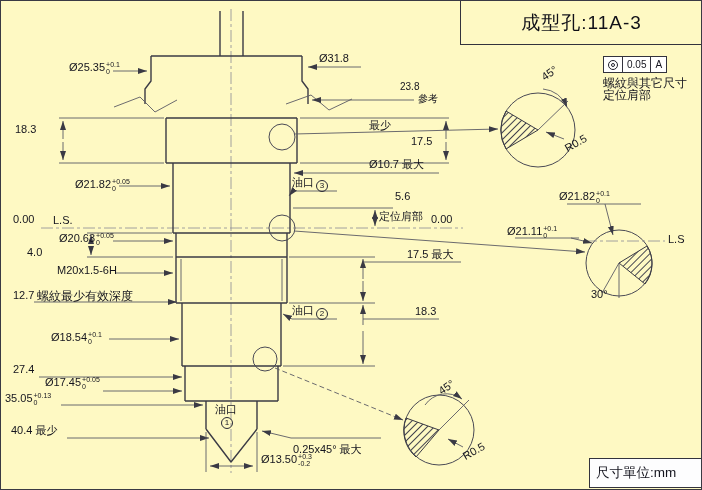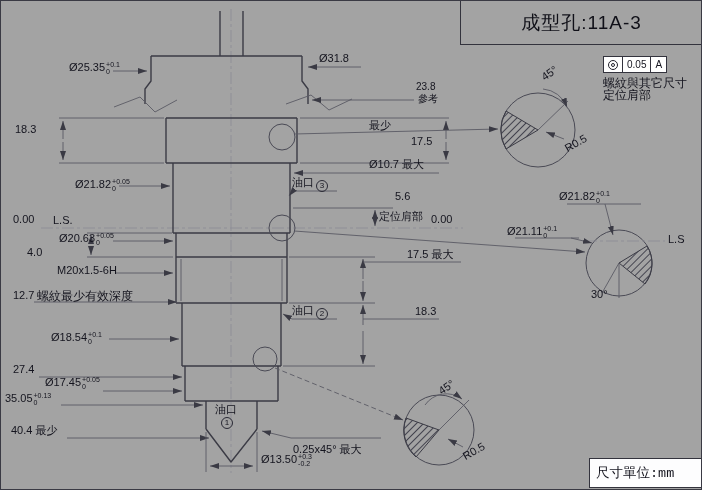--- a/index.html
+++ b/index.html
@@ -1,17 +1,17 @@
 <!DOCTYPE html>
 <html><head>
 <meta charset="utf-8">
 <style>
   html,body{margin:0;padding:0;background:#e8e8e8;}
   #sheet{
-    position:relative;width:702px;height:490px;background:#a3a3a3;
+    position:relative;width:702px;height:490px;background:#fef9c3;
     border:1.5px solid #3a3a44;box-sizing:border-box;overflow:hidden;
     font-family:"Liberation Sans","DejaVu Sans",sans-serif;color:#14141e;
   }
   svg{position:absolute;left:0;top:0;}
   .outline{stroke:#3b3b45;stroke-width:1.4;fill:none;stroke-linejoin:round;}
   .thin{stroke:#5a5a64;stroke-width:0.9;fill:none;}
   .thin2{stroke:#4a4a55;stroke-width:1;fill:none;}
   .cl{stroke:#8a8a94;stroke-width:0.8;fill:none;stroke-dasharray:12 3 3 3;}
   .dcirc{stroke:#4a4a55;stroke-width:1;fill:none;}
   .wedgestroke{stroke:#3b3b45;stroke-width:1;}
@@ -29,21 +29,21 @@
   .fcf .cell{border-right:1.2px solid #33333d;padding:1px 4px;font-size:10px;line-height:13px;display:flex;align-items:center;justify-content:center;}
   .fcf .cell.last{border-right:none;}
   .bullseye{width:10px;height:10px;border:1px solid #22222c;border-radius:50%;display:inline-flex;align-items:center;justify-content:center;box-sizing:border-box;}
   .bullseye span{width:4px;height:4px;border:1px solid #22222c;border-radius:50%;box-sizing:border-box;}
   .titlebox{position:absolute;left:459px;top:0;width:242px;height:44px;
     border-left:1.5px solid #33333d;border-bottom:1.5px solid #33333d;
     display:flex;align-items:center;justify-content:center;box-sizing:border-box;}
   .titletext{font-size:19px;letter-spacing:1px;color:#101018;}
   .unitsbox{position:absolute;left:588px;top:457px;width:113px;height:30px;
     border:1.2px solid #33333d;box-sizing:border-box;display:flex;align-items:center;
-    padding-left:6px;font-size:13.5px;background:#fdfdfe;font-family:Liberation Mono, monospace;}
+    padding-left:6px;font-size:13.5px;background:#fdfdfe;}
 </style>
 </head>
 <body>
 
 <div id="sheet">
 
   <svg width="702" height="490" viewBox="0 0 702 490">
     <defs>
       <marker id="ar" markerWidth="12" markerHeight="10" refX="9" refY="4" orient="auto" markerUnits="userSpaceOnUse">
         <path d="M0,1 L9,4 L0,7 Z" fill="#3a3a44"></path>
@@ -211,21 +211,21 @@
         <b>+0.05</b>
         <b>0</b>
       </span></div>
   <div class="lbl" style="left:4px;top:391px"><span>35.05</span><span class="tol">
         <b>+0.13</b>
         <b>0</b>
       </span></div>
   <div class="lbl" style="left:10px;top:423px">40.4 最少</div>
 
   <div class="lbl" style="left:318px;top:51px">Ø31.8</div>
-  <div class="lbl tiny" style="left:415px;top:80px">23.8</div>
+  <div class="lbl tiny" style="left:399px;top:80px">23.8</div>
   <div class="lbl tiny" style="left:417px;top:92px">參考</div>
   <div class="lbl" style="left:368px;top:118px">最少</div>
   <div class="lbl" style="left:410px;top:134px">17.5</div>
   <div class="lbl" style="left:368px;top:157px">Ø10.7 最大</div>
   <div class="lbl" style="left:394px;top:189px">5.6</div>
   <div class="lbl" style="left:291px;top:175px"><span>油口</span><span class="cn">3</span></div>
   <div class="lbl" style="left:378px;top:209px">定位肩部</div>
   <div class="lbl" style="left:430px;top:212px">0.00</div>
   <div class="lbl" style="left:406px;top:247px">17.5 最大</div>
   <div class="lbl" style="left:291px;top:303px"><span>油口</span><span class="cn">2</span></div>

